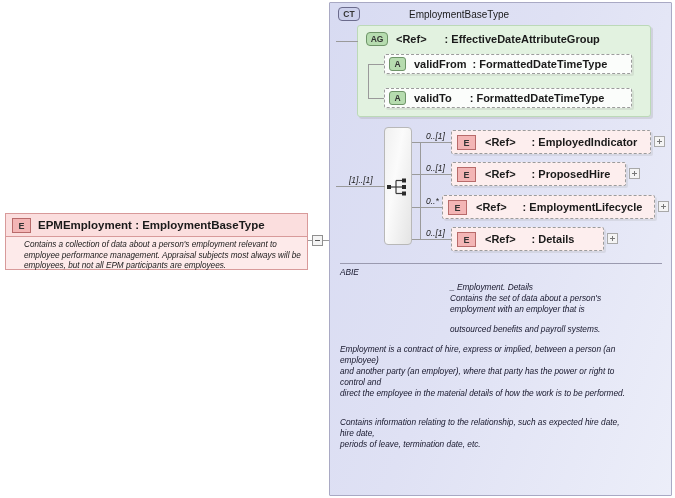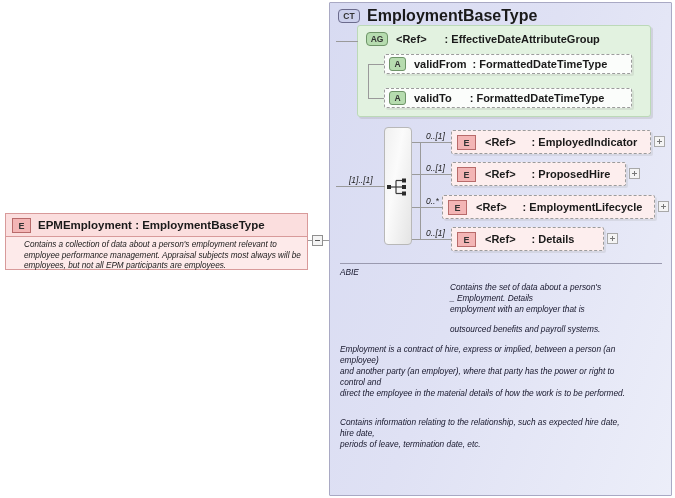--- a/index.html
+++ b/index.html
@@ -117,24 +117,25 @@
     font-weight: bold;
     color: #333;
     background: #ccd0ec;
     border: 1px solid #6b6b8c;
     border-radius: 4px;
     box-sizing: border-box;
     padding: 0 2px;
     margin-right: 7px;
   }
   #ct-title {
-    font-size: 16px;
-    font-weight: bold;
-    color: #1a1a1a;
-    white-space: nowrap;
+    font-size: 10px;
+    font-weight: normal;
+    color: #1a1a1a;
+    white-space: nowrap;
+    margin-left: 42px;
   }
 
   
   #attr-group-box {
     position: absolute;
     left: 27px;
     top: 22px;
     width: 294px;
     height: 92px;
     box-sizing: border-box;
@@ -420,22 +421,22 @@
   <div class="elem-row" style="left:121px; top:224px; width:153px;">
     <span class="badge-e">E</span>
     <span class="elem-ref">&lt;Ref&gt;</span>
     <span class="elem-type">: Details</span>
   </div>
   <div class="expand-box" style="left:277px; top:230px;"></div>
 
   <div id="doc-separator"></div>
   <div id="doc-area">
     <div id="doc-abie">ABIE</div>
+    <div class="doc-indent">_ Employment. Details</div>
     <div class="doc-indent">Contains the set of data about a person's</div>
-    <div class="doc-indent">_ Employment. Details</div>
     <div class="doc-indent">employment with an employer that is</div>
     <div class="doc-gap"></div>
     <div class="doc-indent">outsourced benefits and payroll systems.</div>
     <div class="doc-gap"></div>
     <div class="doc-para">Employment is a contract of hire, express or implied, between a person (an
 employee)
 and another party (an employer), where that party has the power or right to
 control and
 direct the employee in the material details of how the work is to be performed.</div>
     <div class="doc-gap"></div>

